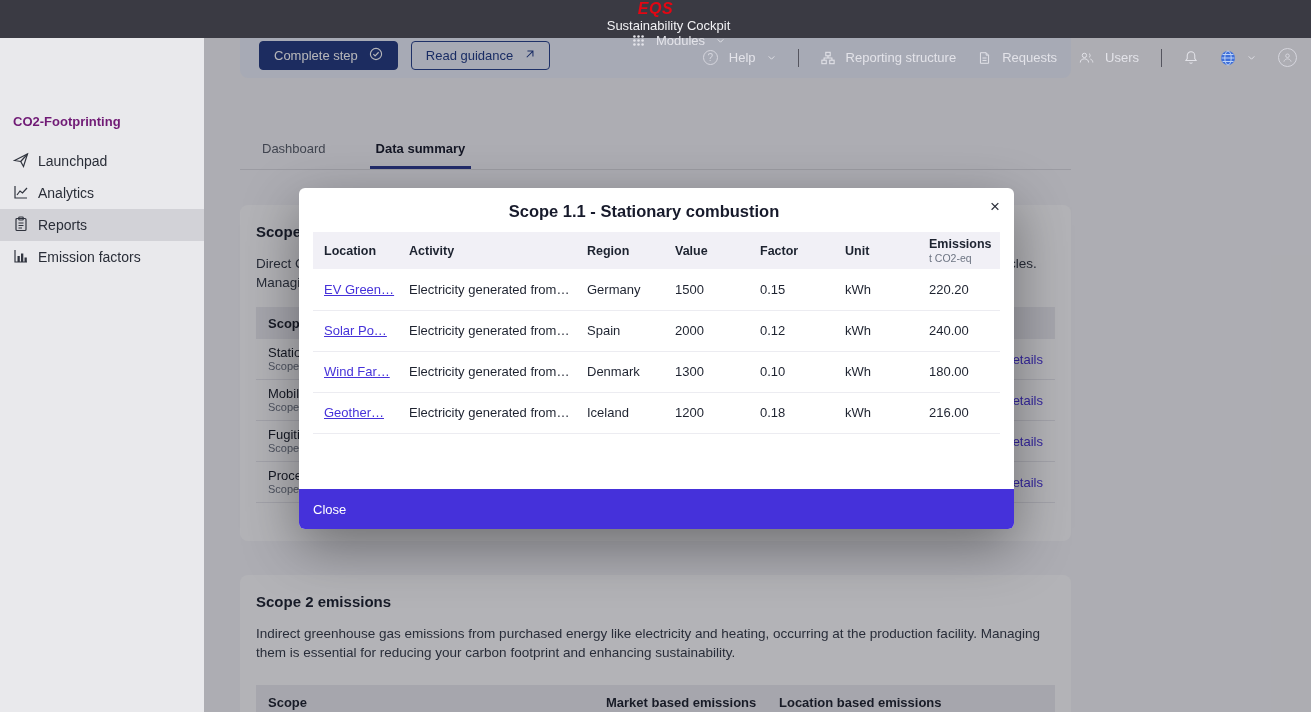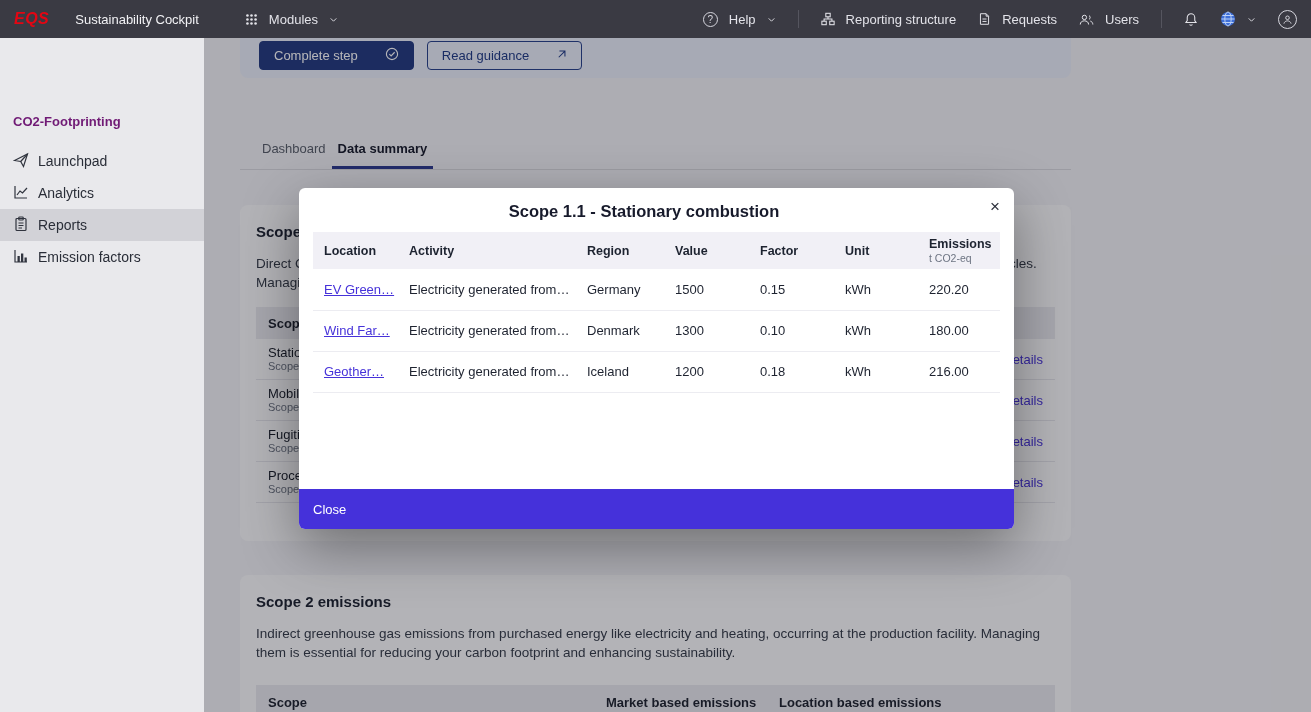--- a/index.html
+++ b/index.html
@@ -1,21 +1,21 @@
 <!DOCTYPE html>
 <html><head>
 <meta charset="utf-8">
 <style>
   * { margin:0; padding:0; box-sizing:border-box; }
   html,body { width:1311px; height:712px; overflow:hidden; }
   body { font-family:"Liberation Sans", sans-serif; background:#f3f3f6; position:relative; }
 
   
   .topnav { position:absolute; top:0; left:0; width:1311px; height:38px; background:#3a3a43;
-            display:flex; align-items:center; color:#e9e9ee; font-size:13px; z-index:300; padding:0 14px; }
+            display:flex; align-items:center; color:#e9e9ee; font-size:13px; z-index:300; padding:0 14px;flex-direction:column; }
   .brand { color:#e30613; font-weight:bold; font-size:16px; letter-spacing:.5px; font-style:italic; }
   .app-title { margin-left:26px; font-weight:400; color:#f2f2f5; }
   .nav-btn { display:flex; align-items:center; gap:11px; cursor:pointer; color:#e3e3e9; white-space:nowrap; }
   .nav-modules { margin-left:46px; }
   .nav-right { margin-left:auto; display:flex; align-items:center; gap:22px; }
   .nav-sep { width:1px; height:18px; background:#55555f; }
   .chev { display:inline-block; }
   .icon-q { width:15px; height:15px; border:1.3px solid #d6d6de; border-radius:50%;
             display:inline-flex; align-items:center; justify-content:center; font-size:10px; color:#d6d6de; }
   .navicon svg { display:block; }
@@ -28,26 +28,26 @@
   .side-item { height:32px; display:flex; align-items:center; gap:9px; padding:0 13px;
                font-size:14px; color:#2a2e38; cursor:pointer; }
   .side-item.active { background:#d2d2d7; }
   .side-item svg { flex:0 0 auto; }
 
   
   .main { position:absolute; left:204px; top:38px; right:0; bottom:0; background:#f3f3f6; overflow:hidden; }
   .banner { position:absolute; left:36px; top:0; width:831px; height:40px; background:#eaeef9;
             border-radius:0 0 8px 8px; display:flex; align-items:flex-start; gap:13px; padding:3px 0 0 19px; }
   .btn { height:29px; border-radius:4px; padding:0 14px; font-size:13px; display:inline-flex;
-         align-items:center; gap:27px; cursor:pointer; white-space:nowrap; }
+         align-items:center; gap:11px; cursor:pointer; white-space:nowrap; }
   .btn-primary { background:#233a80; border:1px solid #233a80; color:#fff; font-weight:500; }
   .btn-outline { background:transparent; border:1px solid #27418c; color:#1f3a86; font-weight:500; }
 
   .tabs { position:absolute; left:36px; top:94px; width:831px; border-bottom:1px solid #d8d8df;
-          display:flex; padding-left:16px; }
+          display:flex; gap:38px; padding-left:16px; }
   .tab { padding:9px 6px 10px; font-size:13px; color:#575d69; cursor:pointer; border-bottom:3px solid transparent; }
   .tab.active { color:#171b2b; font-weight:700; border-bottom-color:#2b3a8f; }
 
   .card { position:absolute; left:36px; width:831px; background:#fbfbfc; border-radius:8px; padding:18px 16px; }
   .card-1 { top:167px; height:336px; }
   .card-2 { top:537px; height:420px; }
   .card h2 { font-size:15px; font-weight:bold; color:#1c2230; }
   .card p { margin-top:14px; font-size:13.5px; line-height:19px; color:#343b48; max-width:801px; }
 
   .s1-head { margin-top:15px; background:#e9e9ee; height:32px; display:flex; align-items:center;
@@ -350,20 +350,29 @@
       <tr>
         <td><span class="m-link">EV Green…</span></td>
         <td>Electricity generated from…</td>
         <td>Germany</td>
         <td>1500</td>
         <td>0.15</td>
         <td>kWh</td>
         <td>220.20</td>
       </tr>
       <tr>
+        <td><span class="m-link">Solar Po…</span></td>
+        <td>Electricity generated from…</td>
+        <td>Spain</td>
+        <td>2000</td>
+        <td>0.12</td>
+        <td>kWh</td>
+        <td>240.00</td>
+      </tr>
+      <tr>
         <td><span class="m-link">Wind Far…</span></td>
         <td>Electricity generated from…</td>
         <td>Denmark</td>
         <td>1300</td>
         <td>0.10</td>
         <td>kWh</td>
         <td>180.00</td>
       </tr>
       <tr>
         <td><span class="m-link">Geother…</span></td>

